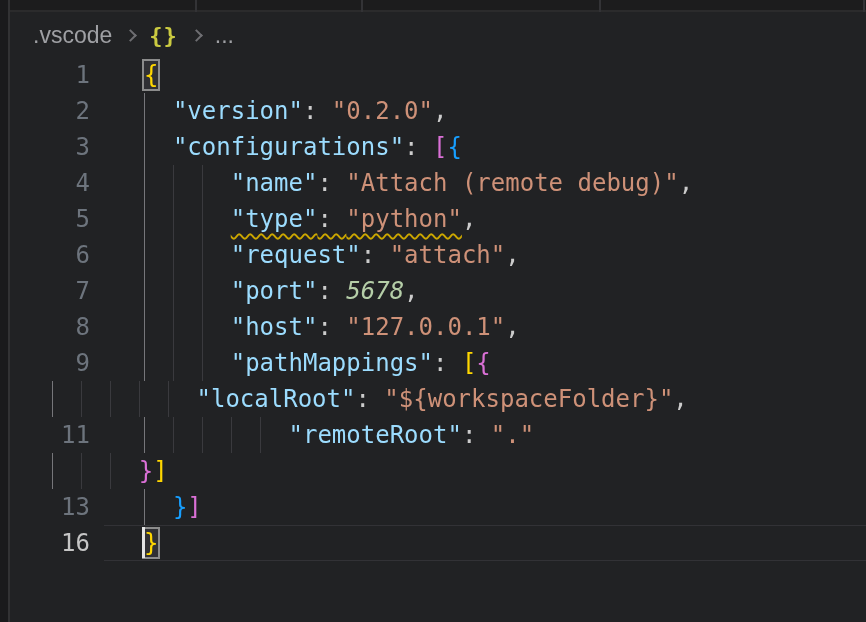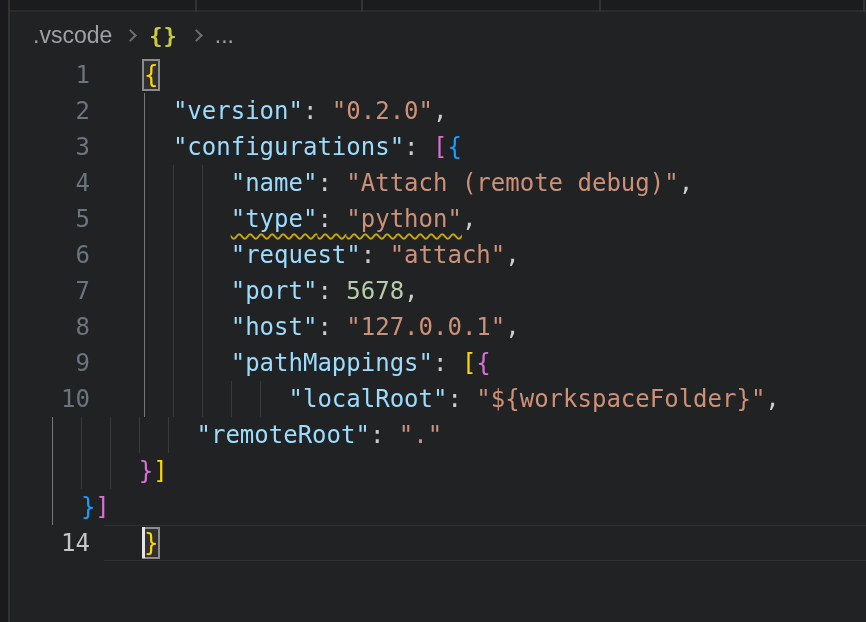--- a/index.html
+++ b/index.html
@@ -122,43 +122,44 @@
         <div class="row">
           <div class="gutter">5</div>
           <div class="src"><i class="guide active" style="left: 40px;"></i><i class="guide" style="left: 68.92px;"></i><i class="guide" style="left: 97.84px;"></i><span>      <span class="squiggle" style="text-decoration-color: rgb(204, 167, 0);"><span style="color: rgb(156, 220, 254);">"type"</span><span style="color: rgb(204, 204, 204);">: </span><span style="color: rgb(206, 145, 120);">"python"</span></span><span style="color: rgb(204, 204, 204);">,</span></span></div>
         </div>
         <div class="row">
           <div class="gutter">6</div>
           <div class="src"><i class="guide active" style="left: 40px;"></i><i class="guide" style="left: 68.92px;"></i><i class="guide" style="left: 97.84px;"></i><span>      <span style="color: rgb(156, 220, 254);">"request"</span><span style="color: rgb(204, 204, 204);">: </span><span style="color: rgb(206, 145, 120);">"attach"</span><span style="color: rgb(204, 204, 204);">,</span></span></div>
         </div>
         <div class="row">
           <div class="gutter">7</div>
-          <div class="src"><i class="guide active" style="left: 40px;"></i><i class="guide" style="left: 68.92px;"></i><i class="guide" style="left: 97.84px;"></i><span>      <span style="color: rgb(156, 220, 254);">"port"</span><span style="color: rgb(204, 204, 204);">: </span><span style="color: rgb(181, 206, 168);">5678</span><span style="color: rgb(204, 204, 204);">,</span></span></div>
+          <div class="src"><i class="guide active" style="left: 40px;"></i><i class="guide" style="left: 68.92px;"></i><i class="guide" style="left: 97.84px;"></i><span>      <span style="color: rgb(156, 220, 254);">"port"</span><span style="color: rgb(204, 204, 204);">: </span><span style="color: rgb(181, 206, 168); font-style: italic;">5678</span><span style="color: rgb(204, 204, 204);">,</span></span></div>
         </div>
         <div class="row">
           <div class="gutter">8</div>
           <div class="src"><i class="guide active" style="left: 40px;"></i><i class="guide" style="left: 68.92px;"></i><i class="guide" style="left: 97.84px;"></i><span>      <span style="color: rgb(156, 220, 254);">"host"</span><span style="color: rgb(204, 204, 204);">: </span><span style="color: rgb(206, 145, 120);">"127.0.0.1"</span><span style="color: rgb(204, 204, 204);">,</span></span></div>
         </div>
         <div class="row">
           <div class="gutter">9</div>
           <div class="src"><i class="guide active" style="left: 40px;"></i><i class="guide" style="left: 68.92px;"></i><i class="guide" style="left: 97.84px;"></i><span>      <span style="color: rgb(156, 220, 254);">"pathMappings"</span><span style="color: rgb(204, 204, 204);">: </span><span style="color: rgb(255, 215, 0);">[</span><span style="color: rgb(218, 112, 214);">{</span></span></div>
         </div>
         <div class="row">
-          <div class="gutter">10</div>
           <div class="src"><i class="guide active" style="left: 40px;"></i><i class="guide" style="left: 68.92px;"></i><i class="guide" style="left: 97.84px;"></i><i class="guide" style="left: 126.76px;"></i><i class="guide" style="left: 155.68px;"></i><span>          <span style="color: rgb(156, 220, 254);">"localRoot"</span><span style="color: rgb(204, 204, 204);">: </span><span style="color: rgb(206, 145, 120);">"${workspaceFolder}"</span><span style="color: rgb(204, 204, 204);">,</span></span></div>
         </div>
         <div class="row">
+          <div class="gutter">11</div>
           <div class="src"><i class="guide active" style="left: 40px;"></i><i class="guide" style="left: 68.92px;"></i><i class="guide" style="left: 97.84px;"></i><i class="guide" style="left: 126.76px;"></i><i class="guide" style="left: 155.68px;"></i><span>          <span style="color: rgb(156, 220, 254);">"remoteRoot"</span><span style="color: rgb(204, 204, 204);">: </span><span style="color: rgb(206, 145, 120);">"."</span></span></div>
         </div>
         <div class="row">
           <div class="src"><i class="guide active" style="left: 40px;"></i><i class="guide" style="left: 68.92px;"></i><i class="guide" style="left: 97.84px;"></i><span>      <span style="color: rgb(218, 112, 214);">}</span><span style="color: rgb(255, 215, 0);">]</span></span></div>
         </div>
         <div class="row">
+          <div class="gutter">13</div>
           <div class="src"><i class="guide active" style="left: 40px;"></i><span>  <span style="color: rgb(23, 159, 255);">}</span><span style="color: rgb(218, 112, 214);">]</span></span></div>
         </div>
         <div class="row active">
-          <div class="gutter">14</div>
+          <div class="gutter">16</div>
           <div class="src"><span><span class="match-box" style="color: rgb(255, 215, 0);">}</span></span><i class="cursor" style="left: 38px;"></i></div>
         </div>
       </div>
 
   </div>
 </div>
 
 </body></html>

